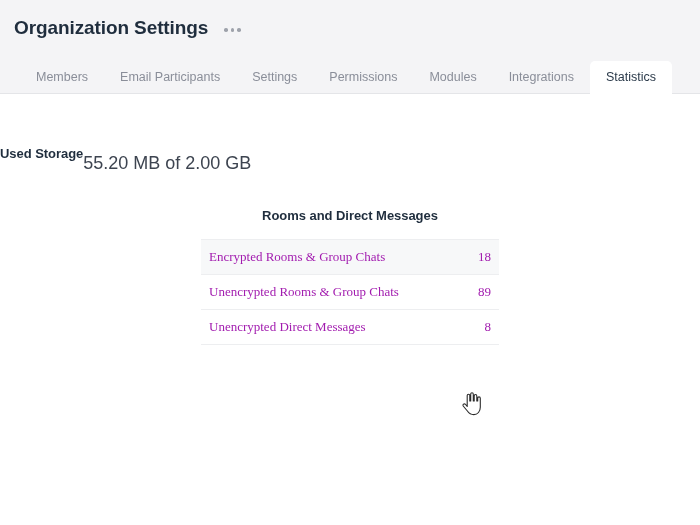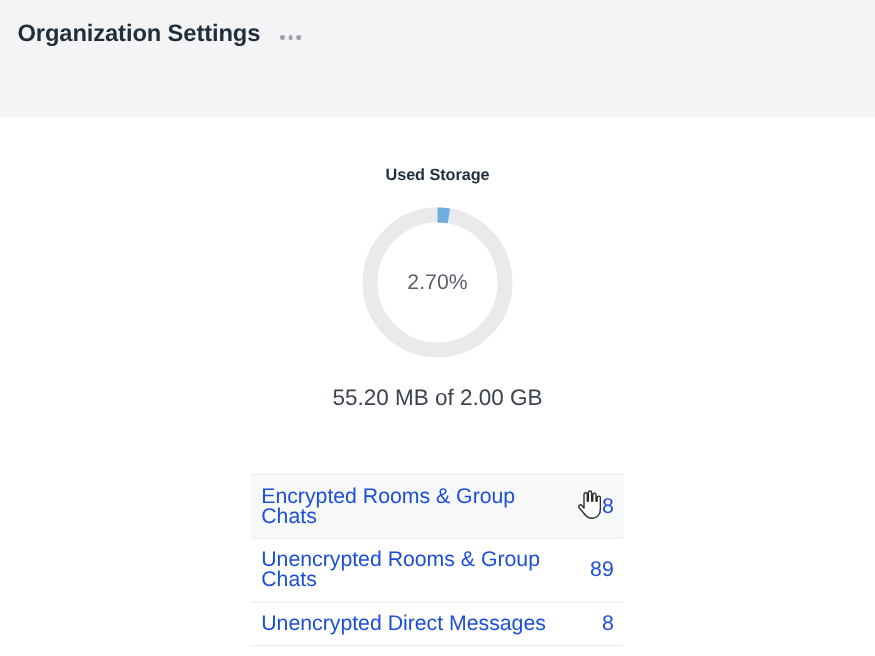--- a/index.html
+++ b/index.html
@@ -91,21 +91,21 @@
     left: 0; top: 94px;
     width: 700px; height: 431px;
     background: #ffffff;
     overflow: hidden;
   }
 
   
   .storage-section {
     margin-top: 38px;
     display: flex;
-    flex-direction: column;
+    flex-direction: row;
     align-items: center;
   }
   .section-heading {
     font-size: 13px;
     font-weight: bold;
     color: #1f2d3d;
     letter-spacing: -0.05px;
   }
   .donut-wrap {
     margin-top: 18px;
@@ -145,25 +145,26 @@
     border-bottom: 1px solid #edeef0;
     cursor: pointer;
   }
   .stats-table tr:first-child {
     border-top: 1px solid #edeef0;
   }
   .stats-table tr.hovered {
     background: #f7f8f9;
   }
   .stats-table td {
-    font-size: 17px;
-    color: #1d4ed8;
+    font-size: 13px;
+    color: #a21caf;
     padding: 9px 8px 9px 8px;
     height: 34px;
     line-height: 16px;
+    font-family: Liberation Serif, serif;
   }
   .stats-table td.value {
     text-align: right;
     padding-right: 8px;
     white-space: nowrap;
   }
 
   
   .cursor-pointer {
     position: absolute;
@@ -180,38 +181,41 @@
 
   <div class="page-header">
     <div class="page-title">Organization Settings</div>
     <div class="kebab-button">
       <span class="dot"></span>
       <span class="dot"></span>
       <span class="dot"></span>
     </div>
   </div>
 
+  <div class="tab-bar">
+    <div class="tab">Members</div>
+    <div class="tab">Email Participants</div>
+    <div class="tab">Settings</div>
+    <div class="tab">Permissions</div>
+    <div class="tab">Modules</div>
+    <div class="tab">Integrations</div>
+    <div class="tab active">Statistics</div>
+  </div>
 
   <div class="content-panel">
 
     <div class="storage-section">
       <div class="section-heading">Used Storage</div>
 
-      <div class="donut-wrap">
-        <svg width="122" height="122" viewBox="0 0 122 122">
-          <circle cx="61" cy="61" r="54" fill="none" stroke="#eaeaec" stroke-width="12"></circle>
-          <circle id="donut-fill" cx="61" cy="61" r="54" fill="none" stroke="#6faddf" stroke-width="12" stroke-dasharray="9.16 330.13" stroke-dashoffset="0" transform="rotate(-90 61 61)"></circle>
-        </svg>
-        <div class="donut-label">2.70%</div>
-      </div>
 
       <div class="storage-caption">55.20 MB of 2.00 GB</div>
     </div>
 
     <div class="rooms-section">
+      <div class="section-heading">Rooms and Direct Messages</div>
 
       <table class="stats-table">
         <tbody>
           <tr class="hovered">
             <td>Encrypted Rooms &amp; Group Chats</td>
             <td class="value">18</td>
           </tr>
           <tr>
             <td>Unencrypted Rooms &amp; Group Chats</td>
             <td class="value">89</td>

